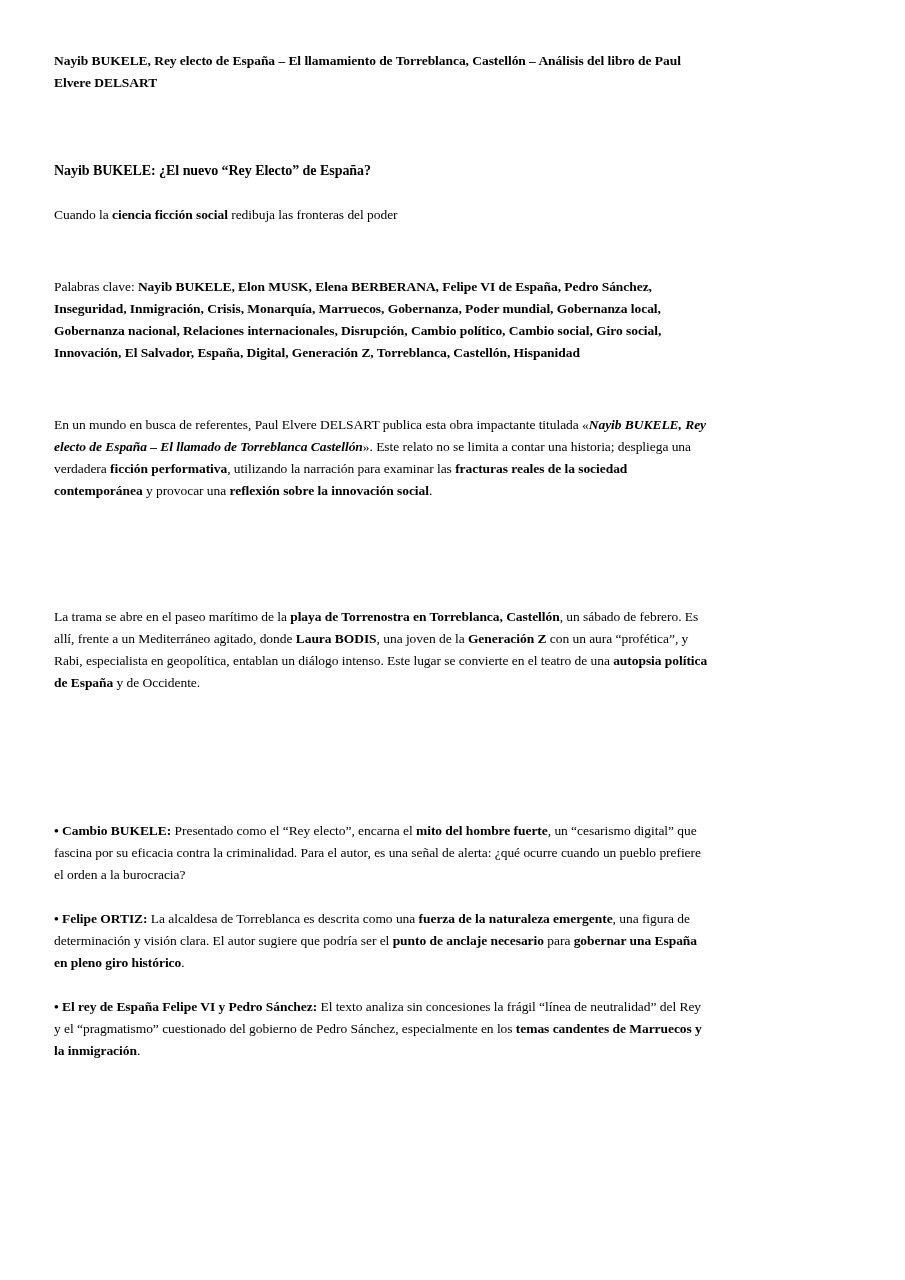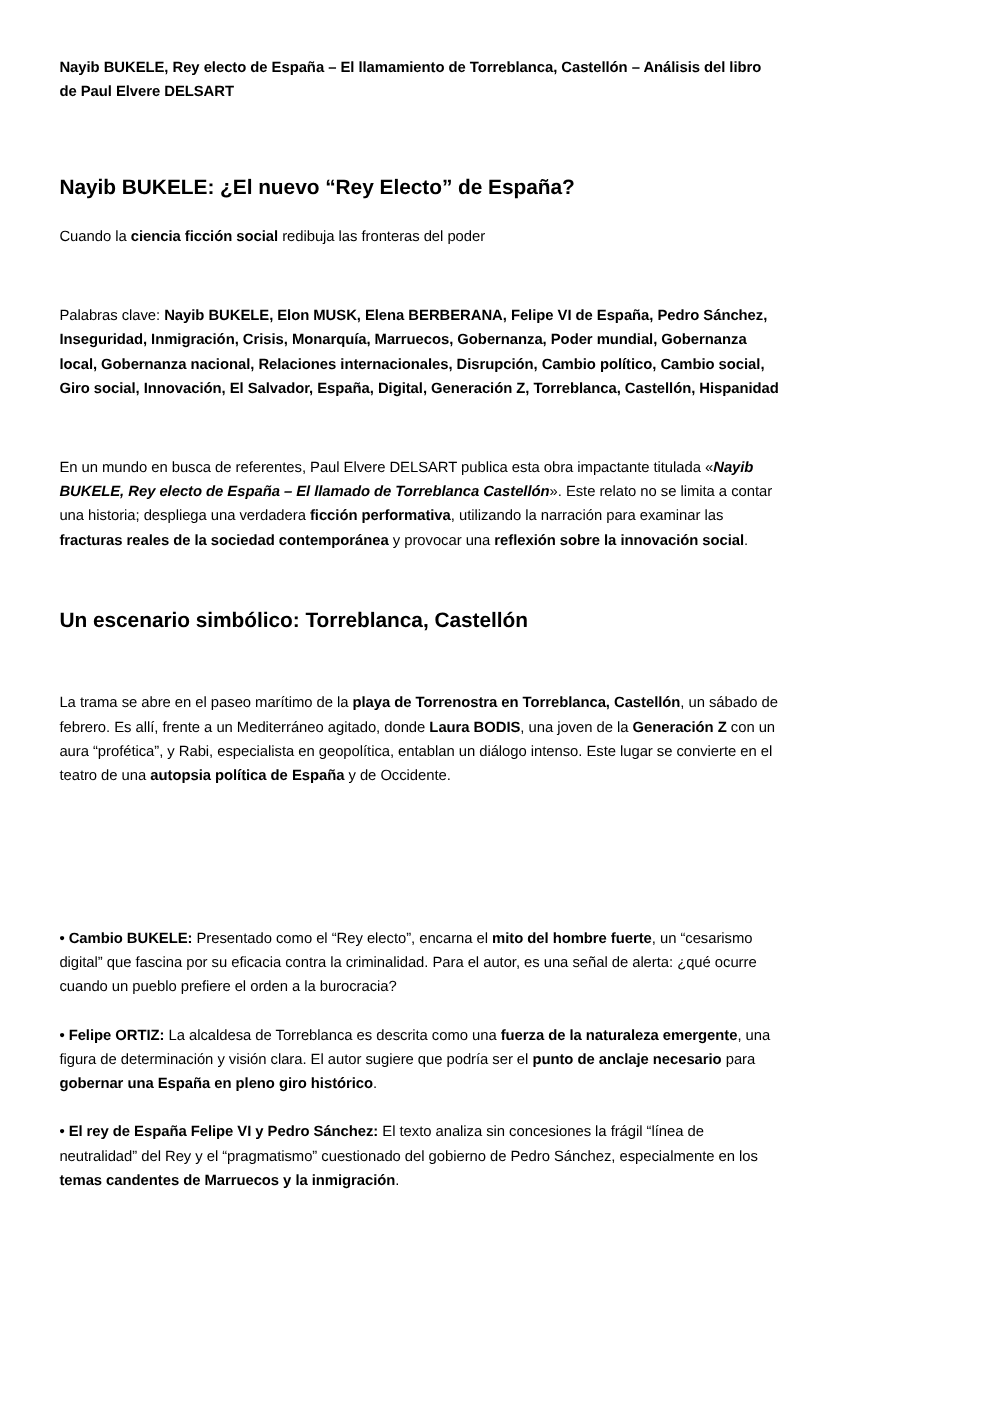--- a/index.html
+++ b/index.html
@@ -14,30 +14,31 @@
     color: #000000;
     -webkit-font-smoothing: antialiased;
   }
   .page {
     position: relative;
     width: 795px;
     height: 1280px;
     background: #ffffff;
     box-sizing: border-box;
     padding: 50px 85px 0 54px;
+    font-family: Liberation Serif, serif;
   }
   .doc-title {
     font-size: 13.5px;
     font-weight: bold;
     line-height: 22px;
     margin: 0;
     letter-spacing: -0.05px;
   }
   .h2 {
-    font-size: 19px;
+    font-size: 14px;
     font-weight: bold;
     line-height: 22px;
     margin: 0;
     letter-spacing: -0.05px;
   }
   p.body {
     font-size: 13.5px;
     font-weight: normal;
     line-height: 22px;
     margin: 0;
@@ -75,21 +76,20 @@
   <div class="sp-3"></div>
 
   <p class="body"><span>Palabras clave: </span><b>Nayib BUKELE, Elon MUSK, Elena BERBERANA, Felipe VI de España, Pedro Sánchez, Inseguridad, Inmigración, Crisis, Monarquía, Marruecos, Gobernanza, Poder mundial, Gobernanza local, Gobernanza nacional, Relaciones internacionales, Disrupción, Cambio político, Cambio social, Giro social, Innovación, El Salvador, España, Digital, Generación Z, Torreblanca, Castellón, Hispanidad</b></p>
 
   <div class="sp-4"></div>
 
   <p class="body"><span>En un mundo en busca de referentes, Paul Elvere DELSART publica esta obra impactante titulada «</span><span class="bi">Nayib BUKELE, Rey electo de España – El llamado de Torreblanca Castellón</span><span>». Este relato no se limita a contar una historia; despliega una verdadera </span><b>ficción performativa</b><span>, utilizando la narración para examinar las </span><b>fracturas reales de la sociedad contemporánea</b><span> y provocar una </span><b>reflexión sobre la innovación social</b><span>.</span></p>
 
   <div class="sp-5"></div>
 
-  <h2 class="h2">Un escenario simbólico: Torreblanca, Castellón</h2>
 
   <div class="sp-6"></div>
 
   <p class="body"><span>La trama se abre en el paseo marítimo de la </span><b>playa de Torrenostra en Torreblanca, Castellón</b><span>, un sábado de febrero. Es allí, frente a un Mediterráneo agitado, donde </span><b>Laura BODIS</b><span>, una joven de la </span><b>Generación Z</b><span> con un aura “profética”, y Rabi, especialista en geopolítica, entablan un diálogo intenso. Este lugar se convierte en el teatro de una </span><b>autopsia política de España</b><span> y de Occidente.</span></p>
 
   <div class="sp-7"></div>
 
 
   <div class="sp-8"></div>
 

